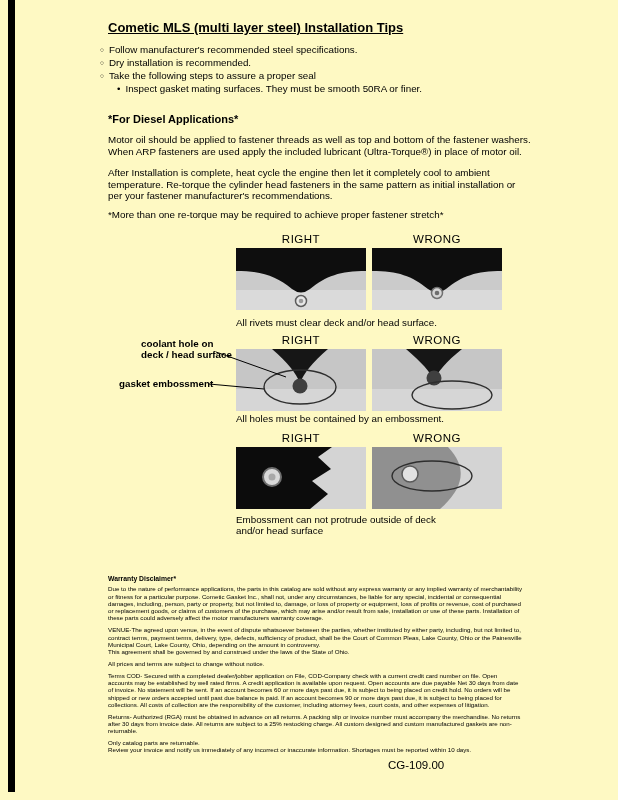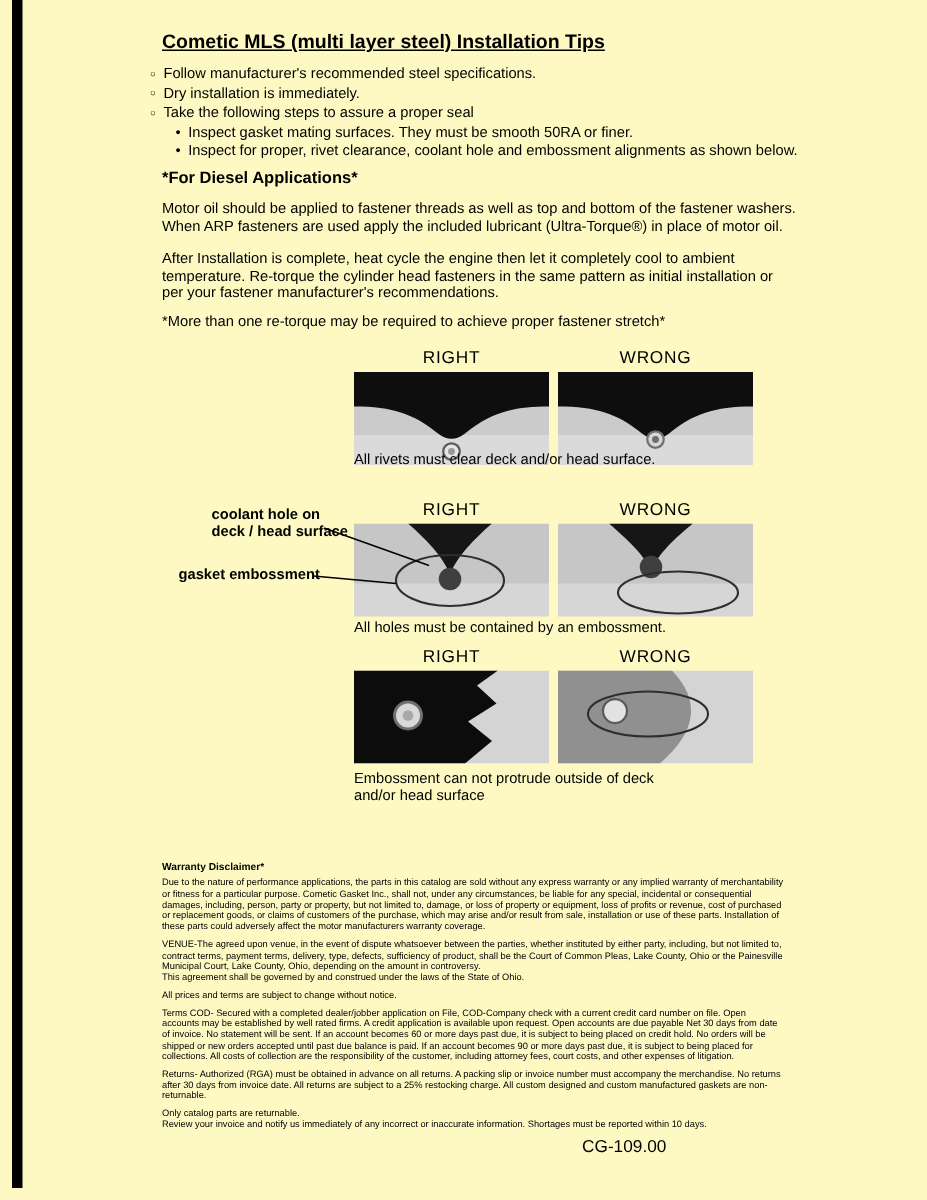--- a/index.html
+++ b/index.html
@@ -30,21 +30,21 @@
   .col-r { left:372px; }
   .row1-hdr { top:2px; }
   .row2-hdr { top:103px; }
   .row3-hdr { top:201px; }
   .panel { position:absolute; width:130px; height:62px; }
   .row1-panel { top:17px; }
   .row2-panel { top:118px; }
   .row3-panel { top:216px; }
   .panel svg { display:block; width:130px; height:62px; }
   .cap { position:absolute; left:236px; font-size:9.8px; line-height:11px; }
-  .cap1 { top:70px; }
+  .cap1 { top:86px; }
   .cap2 { top:182px; }
   .cap3 { top:283px; }
   .pre { white-space:pre-line; }
   .ann { position:absolute; font-size:9.8px; line-height:10.5px; white-space:pre-line;font-weight:bold; }
   .ann1 { left:141px; top:108px; }
   .ann2 { left:119px; top:148px; }
   .connectors { position:absolute; left:0; top:0; width:618px; height:302px; pointer-events:none; }
 
   .disclaimer { position:absolute; left:108px; top:575px; width:415px; font-size:6.2px; line-height:7.3px; }
   .disclaimer .dhead { font-size:6.8px; font-weight:bold; margin-bottom:3px; }
@@ -56,24 +56,23 @@
 <body>
 
 <div class="page">
   <div class="left-bar"></div>
 
   <div class="title">Cometic MLS (multi layer steel) Installation Tips</div>
 
   <div class="tips">
     <ul>
       <li class="l1"><span>Follow manufacturer's recommended steel specifications.</span></li>
-      <li class="l1"><span>Dry installation is immediately.</span></li>
+      <li class="l1"><span>Dry installation is recommended.</span></li>
       <li class="l1"><span>Take the following steps to assure a proper seal</span></li>
       <li class="l2"><span>Inspect gasket mating surfaces.  They must be smooth 50RA or finer.</span></li>
-      <li class="l2"><span>Inspect for proper, rivet clearance, coolant hole and embossment alignments as shown below.</span></li>
     </ul>
   </div>
 
   <div class="diesel-heading">*For Diesel Applications*</div>
   <div class="para para1">Motor oil should be applied to fastener threads as well as top and bottom of the fastener washers. When ARP fasteners are used apply the included lubricant (Ultra-Torque®) in place of motor oil.</div>
   <div class="para para2">After Installation is complete, heat cycle the engine then let it completely cool to ambient temperature. Re-torque the cylinder head fasteners in the same pattern as initial installation or per your fastener manufacturer's recommendations.</div>
   <div class="note">*More than one re-torque may be required to achieve proper fastener stretch*</div>
 
   <div class="diagrams">
 

